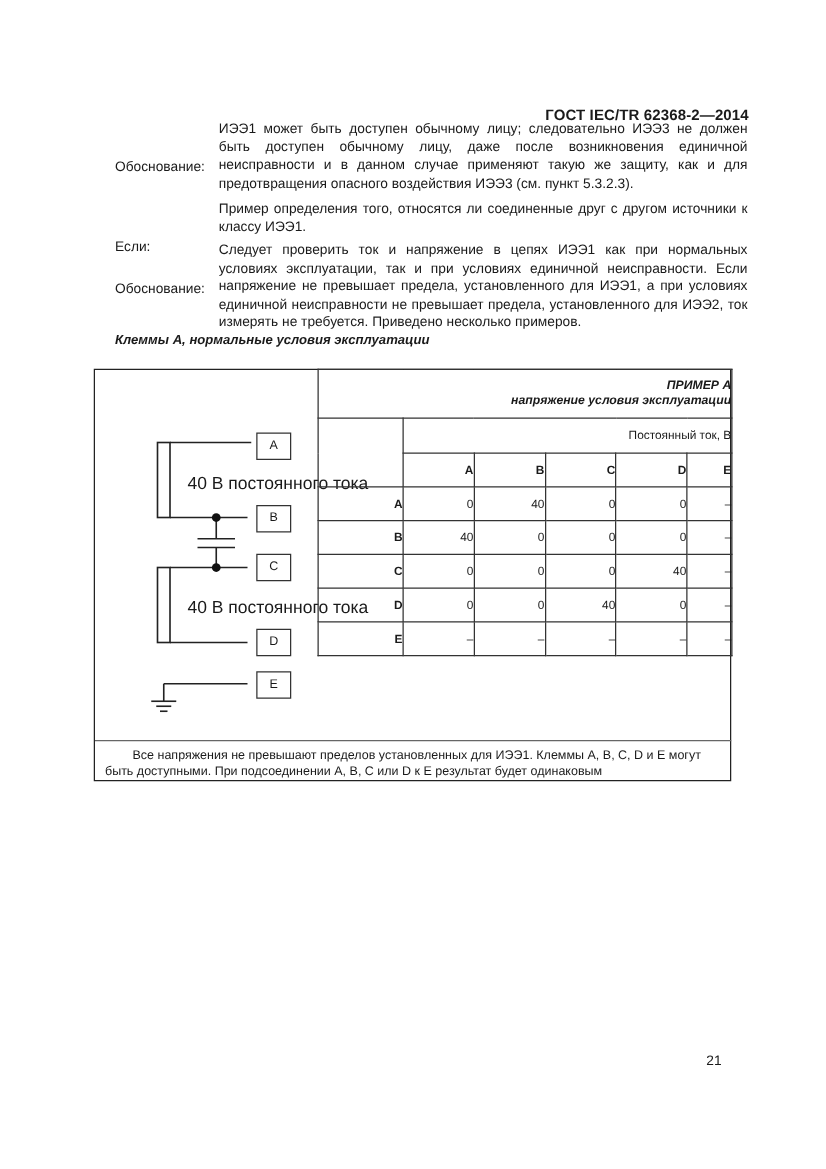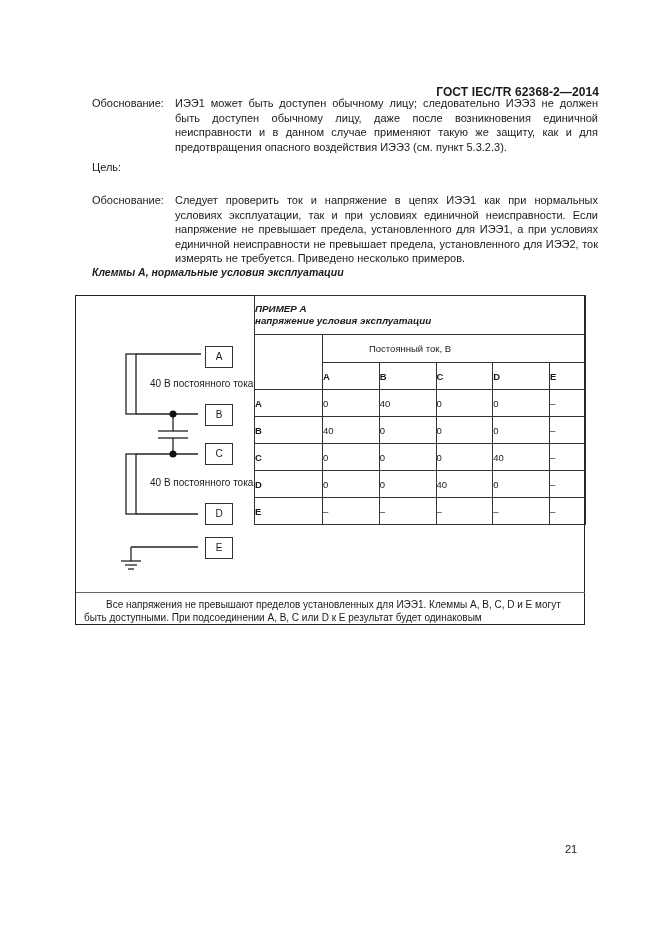--- a/index.html
+++ b/index.html
@@ -1,49 +1,50 @@
 <!DOCTYPE html>
 <html><head>
 <meta charset="utf-8">
 <style>
   html, body { margin: 0; padding: 0; background: #ffffff; }
   body { width: 661px; height: 935px; position: relative; overflow: hidden;
          font-family: "Liberation Sans", sans-serif; color: #1a1a1a; }
   .abs { position: absolute; }
   .header-doc { right: 62px; top: 61px; font-weight: bold; font-size: 12px; letter-spacing: 0.1px; margin-top: 24px; }
   .para { left: 92px; width: 506px; font-size: 11px; line-height: 14.6px; display: flex; }
-  .para .lbl { width: 83px; flex: none; }
+  .para .lbl { width: 83px; flex: none; margin-top: 31px; }
   .para .txt { flex: 1; text-align: justify; }
   .caption { left: 92px; top: 266px; font-size: 10.5px; font-weight: bold; font-style: italic; }
   .frame { left: 75px; top: 295px; width: 510px; height: 330px; border: 1.5px solid #222; box-sizing: border-box; }
   .divider { left: 76px; top: 592px; width: 509px; height: 0; border-top: 1.5px solid #666; }
   .note { left: 84px; top: 598px; width: 495px; font-size: 10px; line-height: 13.3px; text-indent: 22px; }
   table.dt { position: absolute; left: 254px; top: 295px; width: 332px; border-collapse: collapse; font-size: 9.5px; }
-  table.dt td { border: 1.2px solid #333; text-align: left; padding: 0; margin-left: 46px; }
+  table.dt td { border: 1.2px solid #333; text-align: right; padding: 0; margin-left: 46px; }
   .dt .title { height: 38px; font-weight: bold; font-style: italic; line-height: 12px; font-size: 9.8px; }
   .dt .sub { height: 27px; padding-left: 46px; }
   .dt .colh td { height: 26px; font-weight: bold; }
   .dt .row td { height: 26px; }
   .dt .row td.rh { font-weight: bold; }
   .page-num { left: 565px; top: 843px; font-size: 11px; text-align: center; }
   .term { position: absolute; width: 28px; height: 22px; border: 1px solid #333; box-sizing: border-box;
           font-size: 10px; text-align: center; line-height: 20px; background: #fff; }
-  .vlabel { position: absolute; font-size: 10px; }
+  .vlabel { position: absolute; font-size: 14px; }
 </style>
 </head>
 <body>
 
 <div class="abs header-doc">ГОСТ IEC/TR 62368-2—2014</div>
 
 <div class="abs para" style="top:96px;">
   <span class="lbl">Обоснование:</span>
   <span class="txt">ИЭЭ1 может быть доступен обычному лицу; следовательно ИЭЭ3 не должен быть доступен обычному лицу, даже после возникновения единичной неисправности и в данном случае применяют такую же защиту, как и для предотвращения опасного воздействия ИЭЭ3 (см. пункт 5.3.2.3).</span>
 </div>
 <div class="abs para" style="top:160px;">
-  <span class="lbl">Цель:</span>
+  <span class="lbl">Если:</span>
+  <span class="txt">Пример определения того, относятся ли соединенные друг с другом источники к классу ИЭЭ1.</span>
 </div>
 <div class="abs para" style="top:193px;">
   <span class="lbl">Обоснование:</span>
   <span class="txt">Следует проверить ток и напряжение в цепях ИЭЭ1 как при нормальных условиях эксплуатации, так и при условиях единичной неисправности. Если напряжение не превышает предела, установленного для ИЭЭ1, а при условиях единичной неисправности не превышает предела, установленного для ИЭЭ2, ток измерять не требуется. Приведено несколько примеров.</span>
 </div>
 
 <div class="abs caption">Клеммы А, нормальные условия эксплуатации</div>
 
 <div class="abs frame"></div>
 

